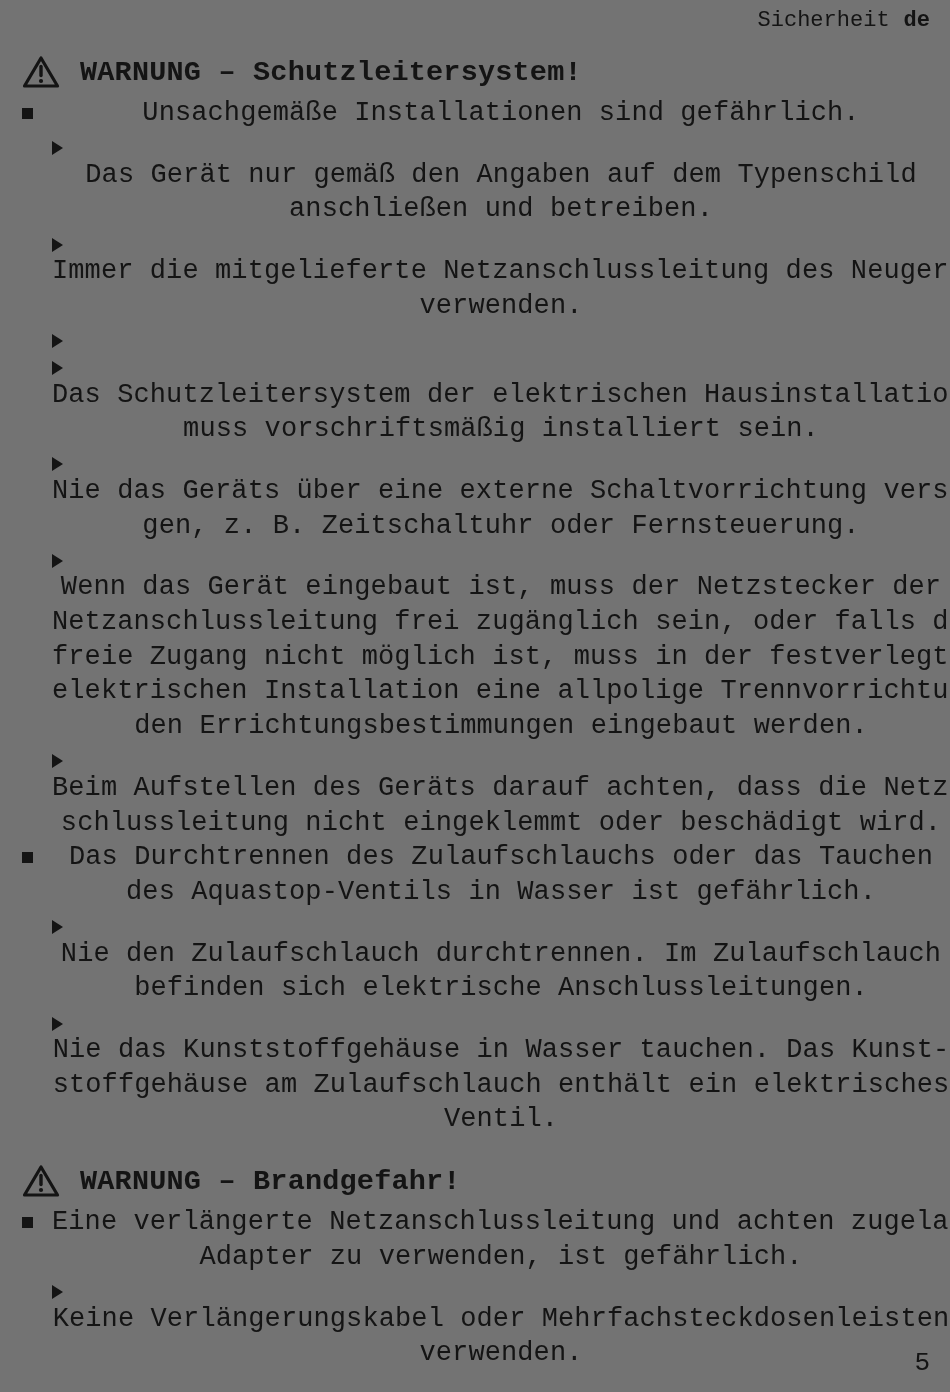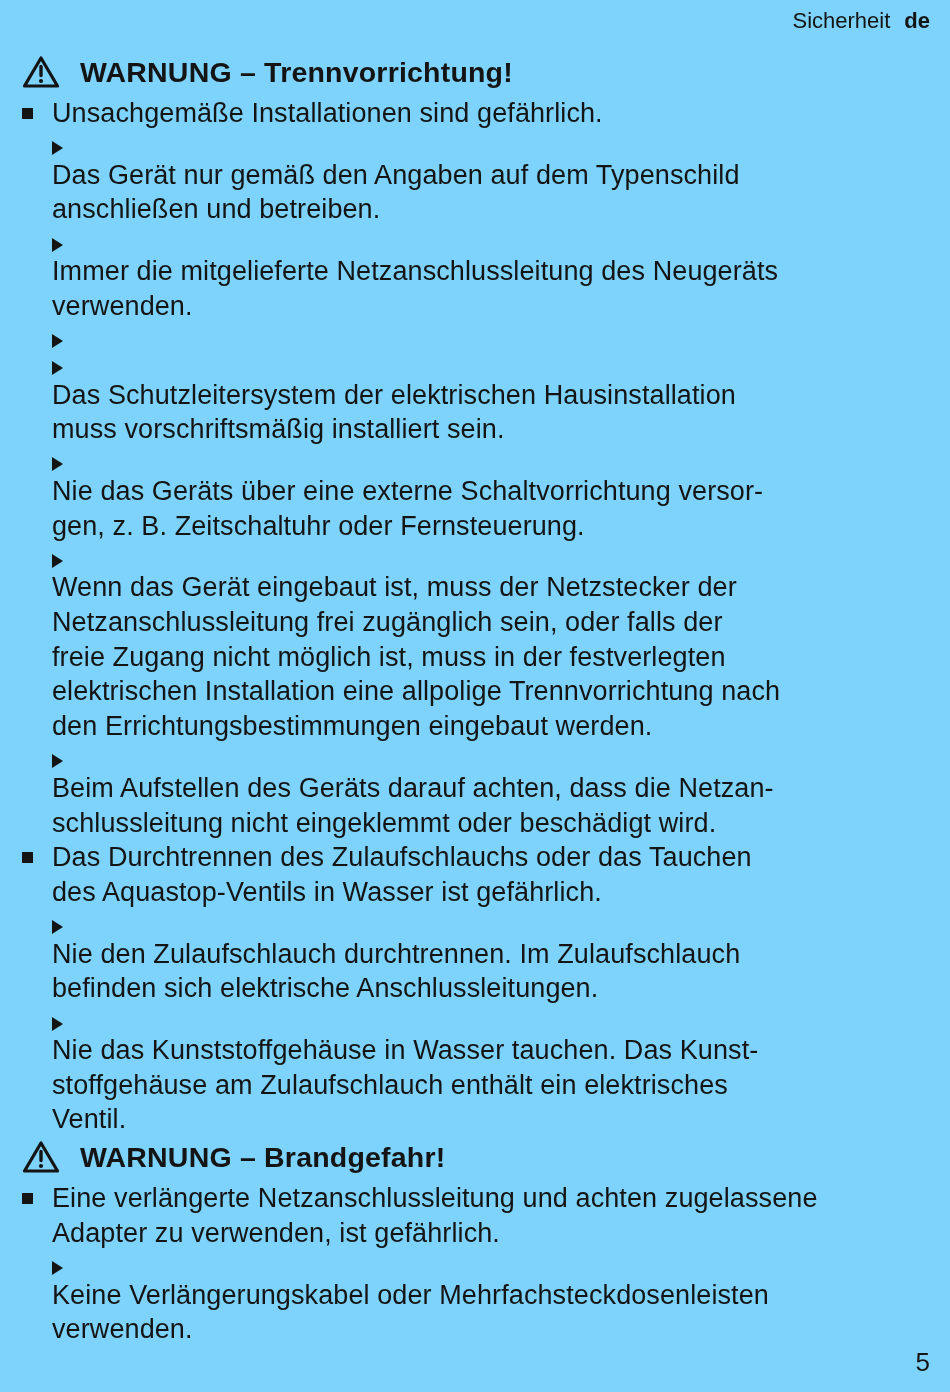--- a/index.html
+++ b/index.html
@@ -1,24 +1,25 @@
 <!DOCTYPE html>
 <html><head>
 <meta charset="utf-8">
 <style>
   * { margin: 0; padding: 0; box-sizing: border-box; }
   html, body { background: #ffffff; }
   .page {
     position: relative;
     width: 950px;
     height: 1392px;
-    background: #7dd3fc;
+    background: #737373;
     color: #141414;
-    font-family: Liberation Sans, sans-serif;
+    font-family: Liberation Mono, monospace;
     overflow: hidden;
+    text-align: center;
   }
   
   .page-header {
     position: absolute;
     top: 8px;
     right: 20px;
     font-size: 22px;
     line-height: 26px;
     color: #141414;
   }
@@ -68,21 +69,21 @@
   }
 
   .text {
     display: block;
     font-size: 27px;
     line-height: 34.7px;
     white-space: pre;
     letter-spacing: 0.1px;
   }
 
-  .section-gap { }
+  .section-gap { margin-top: 24px; }
 
   .pagenum {
     position: absolute;
     right: 20px;
     bottom: 14px;
     font-size: 26px;
     color: #141414;
   }
 </style>
 </head>
@@ -98,21 +99,21 @@
 
     <section class="warn-section">
       <div class="warn-title">
         <span class="warn-icon">
           <svg width="38" height="34" viewBox="0 0 38 34" aria-hidden="true">
             <path d="M19 3 L35.5 31 H2.5 Z" fill="none" stroke="#141414" stroke-width="3.2" stroke-linejoin="round"></path>
             <path d="M19 11.5 v9" stroke="#141414" stroke-width="3.4" stroke-linecap="round"></path>
             <circle cx="19" cy="26" r="2.1" fill="#141414"></circle>
           </svg>
         </span>
-        <h2 class="warn-text">WARNUNG – Trennvorrichtung!</h2>
+        <h2 class="warn-text">WARNUNG – Schutzleitersystem!</h2>
       </div>
 
       <div class="l1">
         <span class="bullet-sq"></span>
         <div class="l1-body">
           <span class="text">Unsachgemäße Installationen sind gefährlich.</span>
 
           <div class="l2">
             <span class="bullet-tri"></span>
             <span class="text">Das Gerät nur gemäß den Angaben auf dem Typenschild

